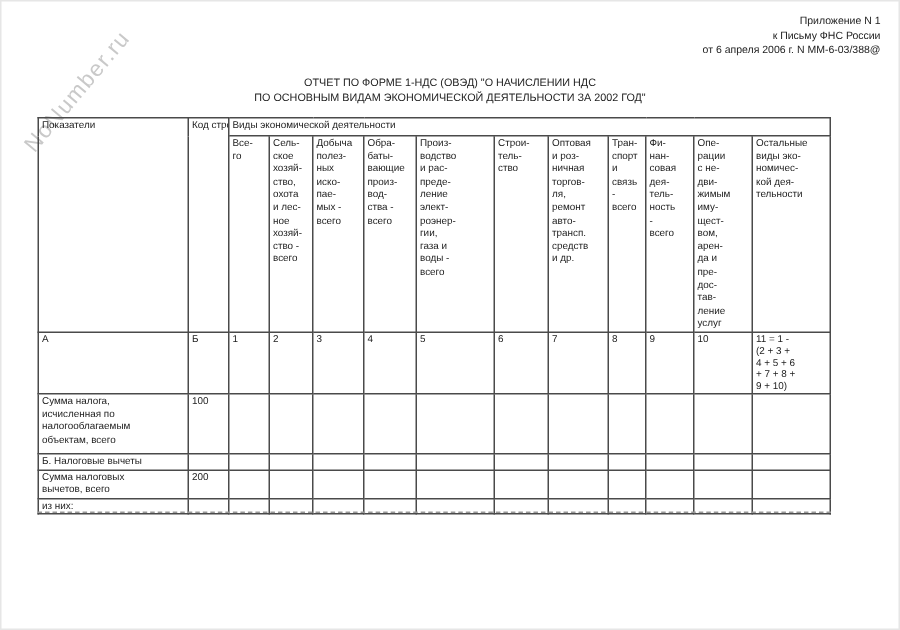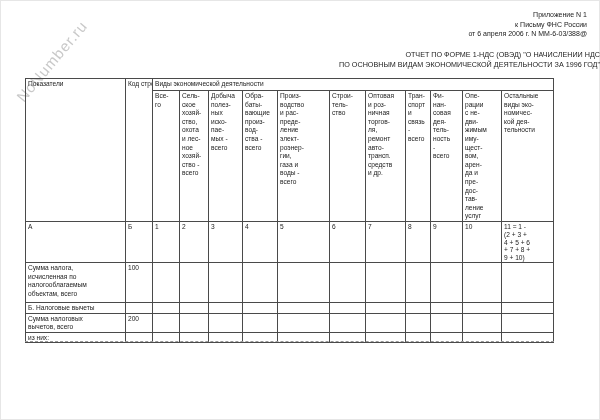--- a/index.html
+++ b/index.html
@@ -17,21 +17,21 @@
     transform:rotate(-50deg);transform-origin:0 0;
     font-size:15px;letter-spacing:1px;color:#c9c9c9;
     white-space:nowrap;user-select:none;
   }
   .corner-note{
     position:absolute;top:10px;right:13px;
     text-align:right;font-size:7px;line-height:9.5px;color:#222;
   }
   .doc-title{
     position:absolute;top:50px;left:0;width:100%;
-    text-align:right;font-size:7.2px;line-height:9.5px;color:#222;
+    text-align:center;font-size:7.2px;line-height:9.5px;color:#222;
   }
   table.report{
     position:absolute;left:25px;top:78px;
     border-collapse:collapse;table-layout:fixed;
     width:529px;
   }
   table.report td{
     border:1px solid #4a4a4a;
     vertical-align:top;text-align:left;
     padding:1px 1px 0 2px;
@@ -60,21 +60,21 @@
 <div class="watermark">NoNumber.ru</div>
 
 <div class="corner-note">
   <div>Приложение N 1</div>
   <div>к Письму ФНС России</div>
   <div>от 6 апреля 2006 г. N ММ-6-03/388@</div>
 </div>
 
 <div class="doc-title">
   <div>ОТЧЕТ ПО ФОРМЕ 1-НДС (ОВЭД) "О НАЧИСЛЕНИИ НДС</div>
-  <div>ПО ОСНОВНЫМ ВИДАМ ЭКОНОМИЧЕСКОЙ ДЕЯТЕЛЬНОСТИ ЗА 1996 ГОД"</div>
+  <div>ПО ОСНОВНЫМ ВИДАМ ЭКОНОМИЧЕСКОЙ ДЕЯТЕЛЬНОСТИ ЗА 2002 ГОД"</div>
 </div>
 
 <table class="report">
   <colgroup>
     <col style="width:100px">
       <col style="width:27px">
       <col style="width:27px">
     <col style="width:29px">
       <col style="width:34px">
       <col style="width:35px">

